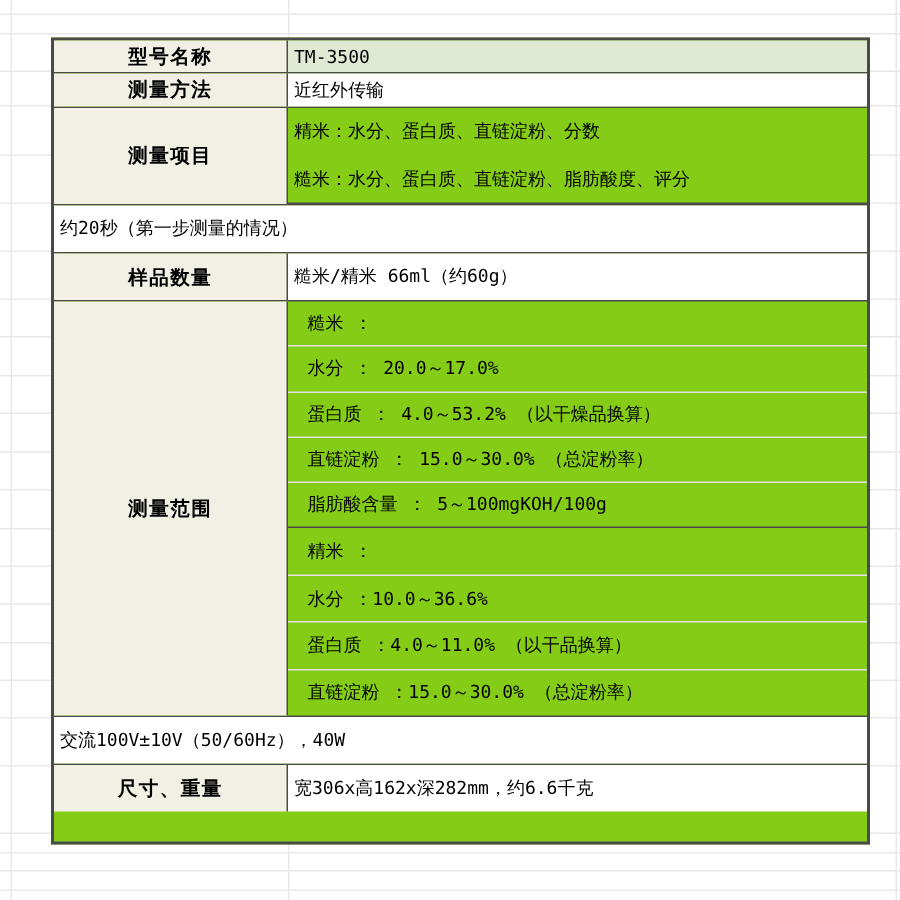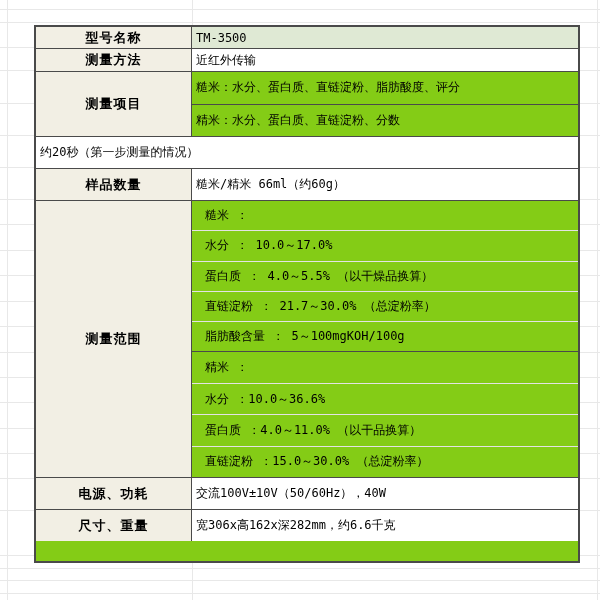--- a/index.html
+++ b/index.html
@@ -101,55 +101,54 @@
     </div>
 
     <div class="row" style="height:23px">
       <div class="label">测量方法</div>
       <div class="value">近红外传输</div>
     </div>
 
     <div class="row" style="height:65px">
       <div class="label">测量项目</div>
       <div class="value-col">
+        <div class="subrow" style="height:32px">精米：水分、蛋白质、直链淀粉、分数</div>
         <div class="subrow dark-bottom" style="height:33px">糙米：水分、蛋白质、直链淀粉、脂肪酸度、评分</div>
-        <div class="subrow" style="height:32px">精米：水分、蛋白质、直链淀粉、分数</div>
       </div>
     </div>
 
     <div class="row" style="height:32px">
       <div class="value">约20秒（第一步测量的情况）</div>
     </div>
 
     <div class="row" style="height:32px">
       <div class="label">样品数量</div>
       <div class="value">糙米/精米 66ml（约60g）</div>
     </div>
 
     <div class="row" style="height:277px">
       <div class="label">测量范围</div>
       <div class="value-col">
         <div class="range-block dark-bottom" style="height:152px">
           <div class="range-line">糙米 ：</div>
-          <div class="range-line">水分 ：  10.0～17.0%</div>
-          <div class="range-line">蛋白质 ：  4.0～5.5% （以干燥品换算）</div>
-          <div class="range-line">直链淀粉 ：  21.7～30.0% （总淀粉率）</div>
+          <div class="range-line">水分 ：  20.0～17.0%</div>
+          <div class="range-line">蛋白质 ：  4.0～53.2% （以干燥品换算）</div>
+          <div class="range-line">直链淀粉 ：  15.0～30.0% （总淀粉率）</div>
           <div class="range-line">脂肪酸含量 ：  5～100mgKOH/100g</div>
         </div>
         <div class="range-block" style="height:125px">
           <div class="range-line">精米 ：</div>
           <div class="range-line">水分 ：10.0～36.6%</div>
           <div class="range-line">蛋白质 ：4.0～11.0% （以干品换算）</div>
           <div class="range-line">直链淀粉 ：15.0～30.0% （总淀粉率）</div>
         </div>
       </div>
     </div>
 
     <div class="row" style="height:32px">
-      <div class="label">电源、功耗</div>
       <div class="value">交流100V±10V（50/60Hz），40W</div>
     </div>
 
     <div class="row" style="height:31px">
       <div class="label">尺寸、重量</div>
       <div class="value">宽306x高162x深282mm，约6.6千克</div>
     </div>
 
   </div>
 </div>

